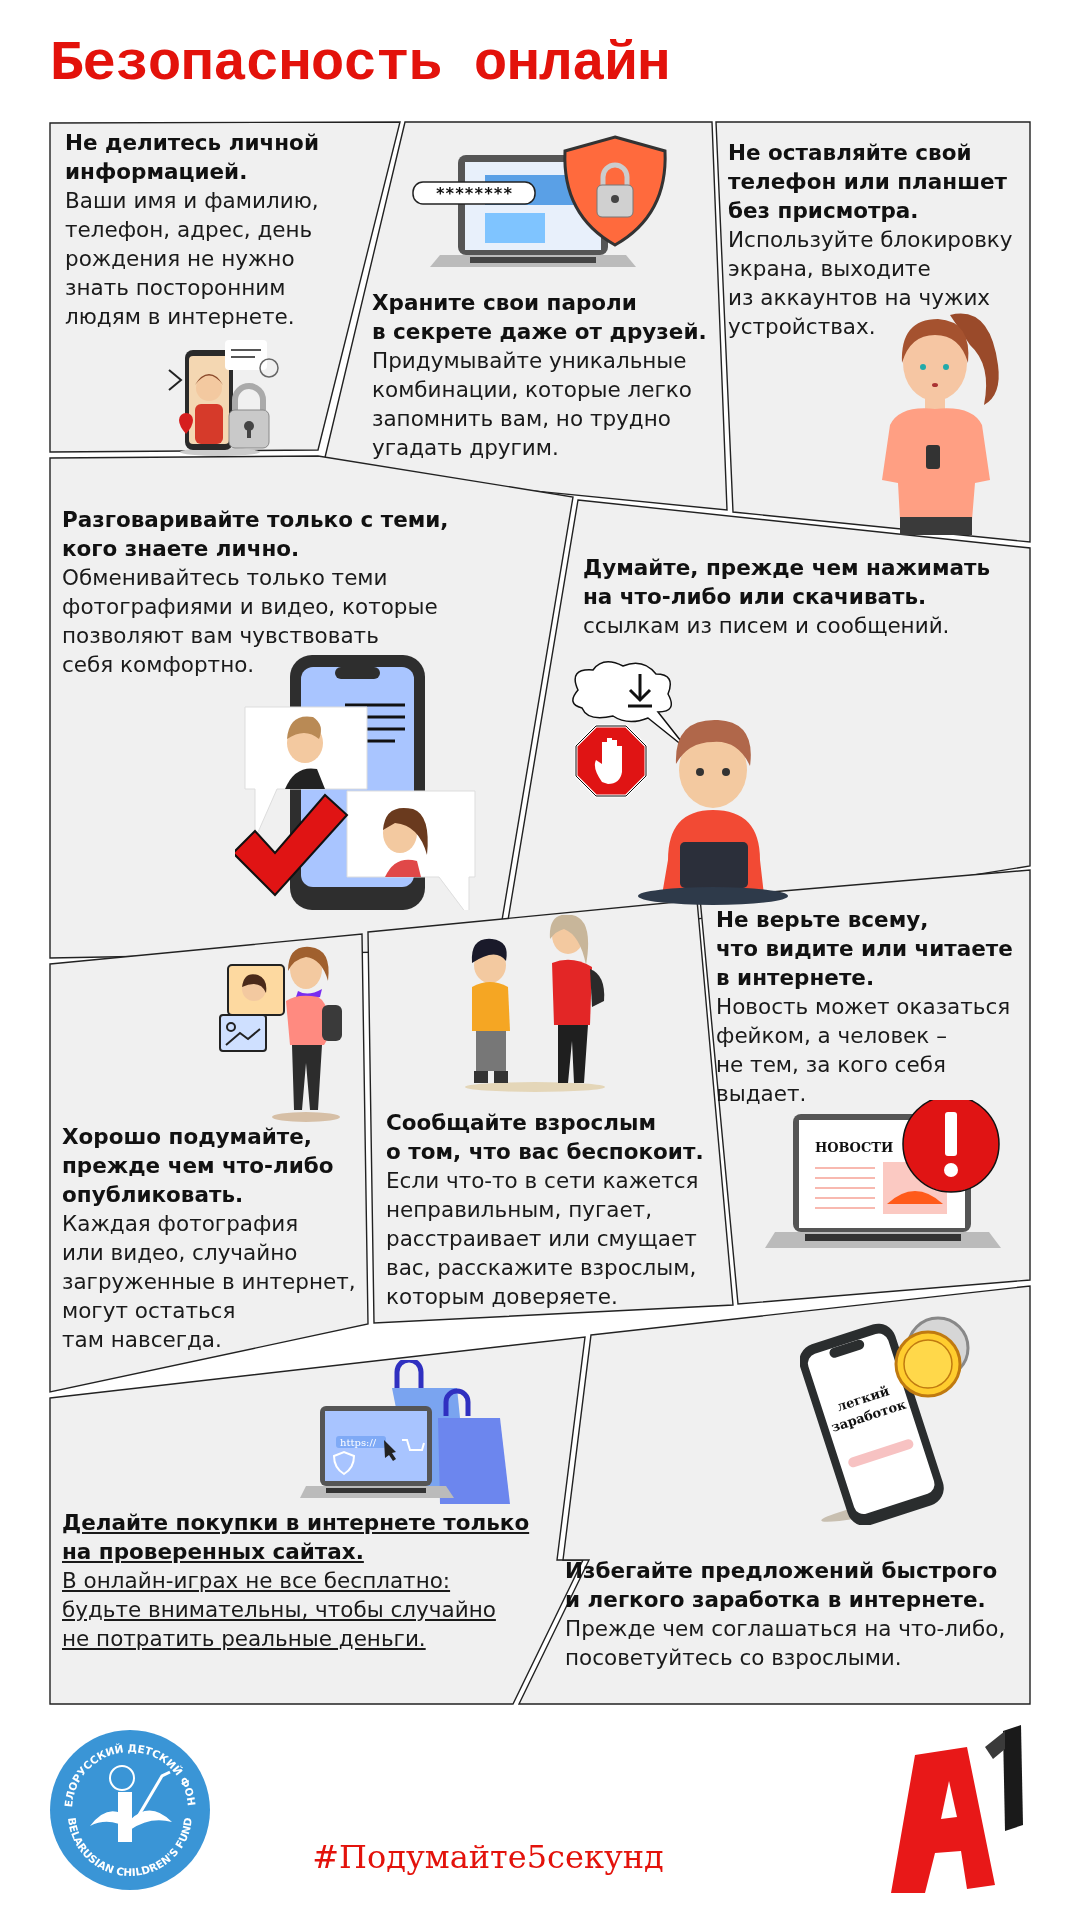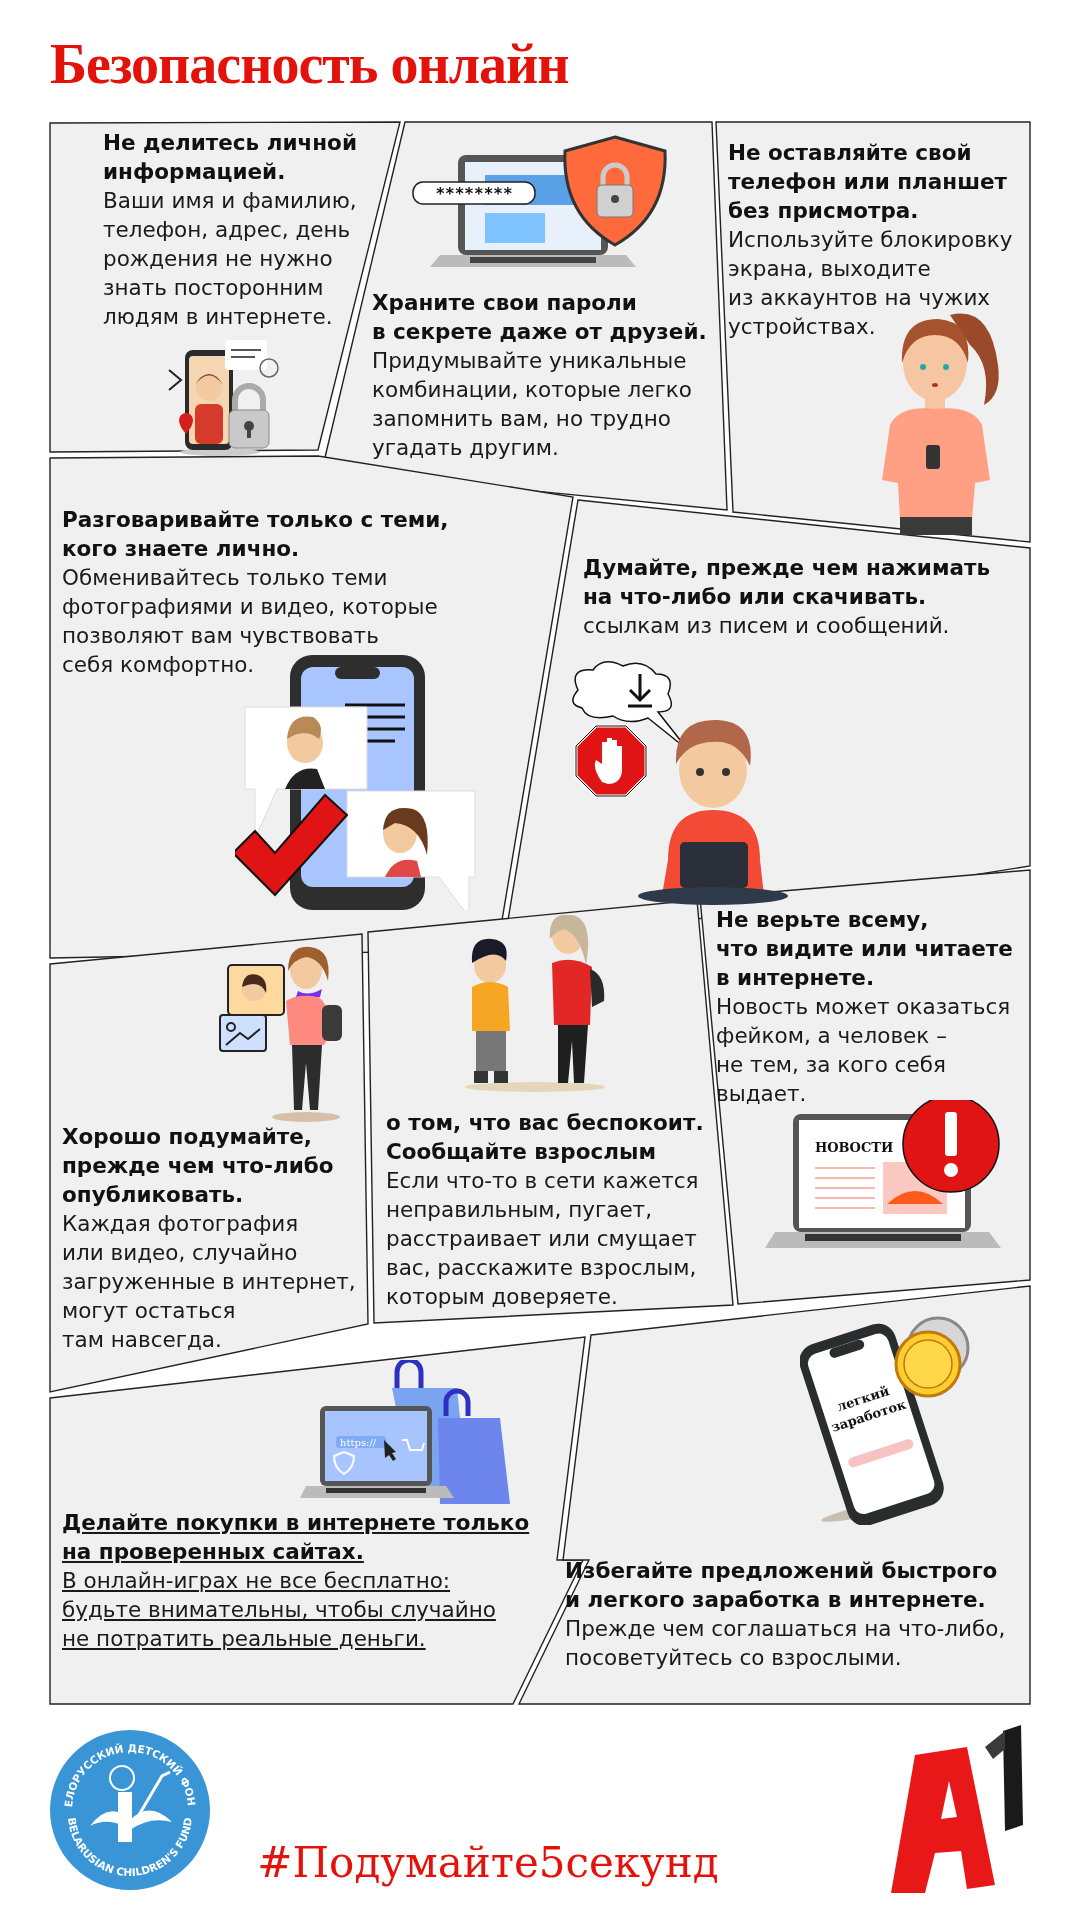--- a/index.html
+++ b/index.html
@@ -1,23 +1,23 @@
 <!DOCTYPE html>
 <html><head>
 <meta charset="utf-8">
 <style>
   html, body { margin: 0; padding: 0; background: #ffffff; }
   body { width: 1080px; height: 1920px; position: relative; overflow: hidden; font-family: "DejaVu Sans", "Liberation Sans", sans-serif; color: #111; }
-  .title { position: absolute; left: 50px; top: 36px; font-family: Liberation Serif, serif; font-weight: bold; font-size: 56px; color: #e3120b; letter-spacing: -1px; line-height: 1; margin: 0; }
+  .title { position: absolute; left: 50px; top: 36px; font-family: Liberation Mono, monospace; font-weight: bold; font-size: 56px; color: #e3120b; letter-spacing: -1px; line-height: 1; margin: 0; }
   svg.frames { position: absolute; left: 0; top: 0; }
   .tip { position: absolute; font-size: 21.5px; line-height: 29px; color: #1a1a1a; }
   .tip .h { font-weight: bold; color: #111; display: block; }
   .tip .b { display: block; }
   .ill { position: absolute; }
-  .hashtag { position: absolute; left: 0; width: 976px; top: 1838px; text-align: center; font-family: "DejaVu Serif", "Liberation Serif", serif; font-size: 42px; color: #e3120b; }
+  .hashtag { position: absolute; left: 0; width: 976px; top: 1838px; text-align: center; font-family: "DejaVu Serif", "Liberation Serif", serif; font-size: 32px; color: #e3120b; }
   .logo-bcf { position: absolute; left: 50px; top: 1730px; width: 160px; height: 160px; border-radius: 50%; background: #3a95d6; }
   .logo-bcf svg { position:absolute; left:0; top:0; }
   .logo-a1 { position: absolute; left: 885px; top: 1725px; width: 150px; height: 170px; }
 </style>
 </head>
 <body>
 
 <h1 class="title">Безопасность онлайн</h1>
 
 <svg class="frames" width="1080" height="1920" viewBox="0 0 1080 1920">
@@ -32,21 +32,21 @@
 
     <polygon points="50,964 362,934 368,1324 50,1392"></polygon>
     <polygon points="368,932 697,900 733,1305 374,1323"></polygon>
     <polygon points="700,898 1030,870 1030,1280 738,1304"></polygon>
 
     <polygon points="50,1398 585,1337 557,1560 583,1560 513,1704 50,1704"></polygon>
     <polygon points="591,1335 1030,1286 1030,1704 519,1704 589,1560 563,1560"></polygon>
   </g>
 </svg>
 
-<div class="tip" style="left:65px; top:128px; width:300px;margin-left:38px;">
+<div class="tip" style="left:65px; top:128px; width:300px;">
   <span class="h">Не делитесь личной</span>
   <span class="h">информацией.</span>
   <span class="b">Ваши имя и фамилию,</span>
   <span class="b">телефон, адрес, день</span>
   <span class="b">рождения не нужно</span>
   <span class="b">знать посторонним</span>
   <span class="b">людям в интернете.</span>
 </div>
 <svg class="ill" style="left:165px; top:330px;" width="130" height="130" viewBox="0 0 130 130">
   <ellipse cx="55" cy="122" rx="40" ry="4" fill="#ccc"></ellipse>
@@ -195,22 +195,22 @@
   <rect x="16" y="116" width="30" height="40" fill="#777"></rect>
   <rect x="14" y="156" width="14" height="12" fill="#333"></rect>
   <rect x="34" y="156" width="14" height="12" fill="#333"></rect>
   <ellipse cx="108" cy="20" rx="16" ry="19" fill="#f3c9a0"></ellipse>
   <path d="M90 24 Q88 -4 112 0 Q134 4 126 50 Q120 20 104 14 Q96 16 90 24Z" fill="#c8b69a"></path>
   <path d="M92 48 Q112 40 132 52 L130 110 L94 110Z" fill="#e32626"></path>
   <path d="M130 54 Q146 60 144 86 L132 92Z" fill="#2a2a2a"></path>
   <path d="M98 110 L128 110 L124 168 L114 168 L112 126 L108 168 L98 168Z" fill="#1f1f1f"></path>
 </svg>
 <div class="tip" style="left:386px; top:1108px; width:345px;">
+  <span class="h">Сообщайте взрослым</span>
   <span class="h">о том, что вас беспокоит.</span>
-  <span class="h">Сообщайте взрослым</span>
   <span class="b">Если что-то в сети кажется</span>
   <span class="b">неправильным, пугает,</span>
   <span class="b">расстраивает или смущает</span>
   <span class="b">вас, расскажите взрослым,</span>
   <span class="b">которым доверяете.</span>
 </div>
 
 <div class="tip" style="left:716px; top:905px; width:315px;">
   <span class="h">Не верьте всему,</span>
   <span class="h">что видите или читаете</span>

